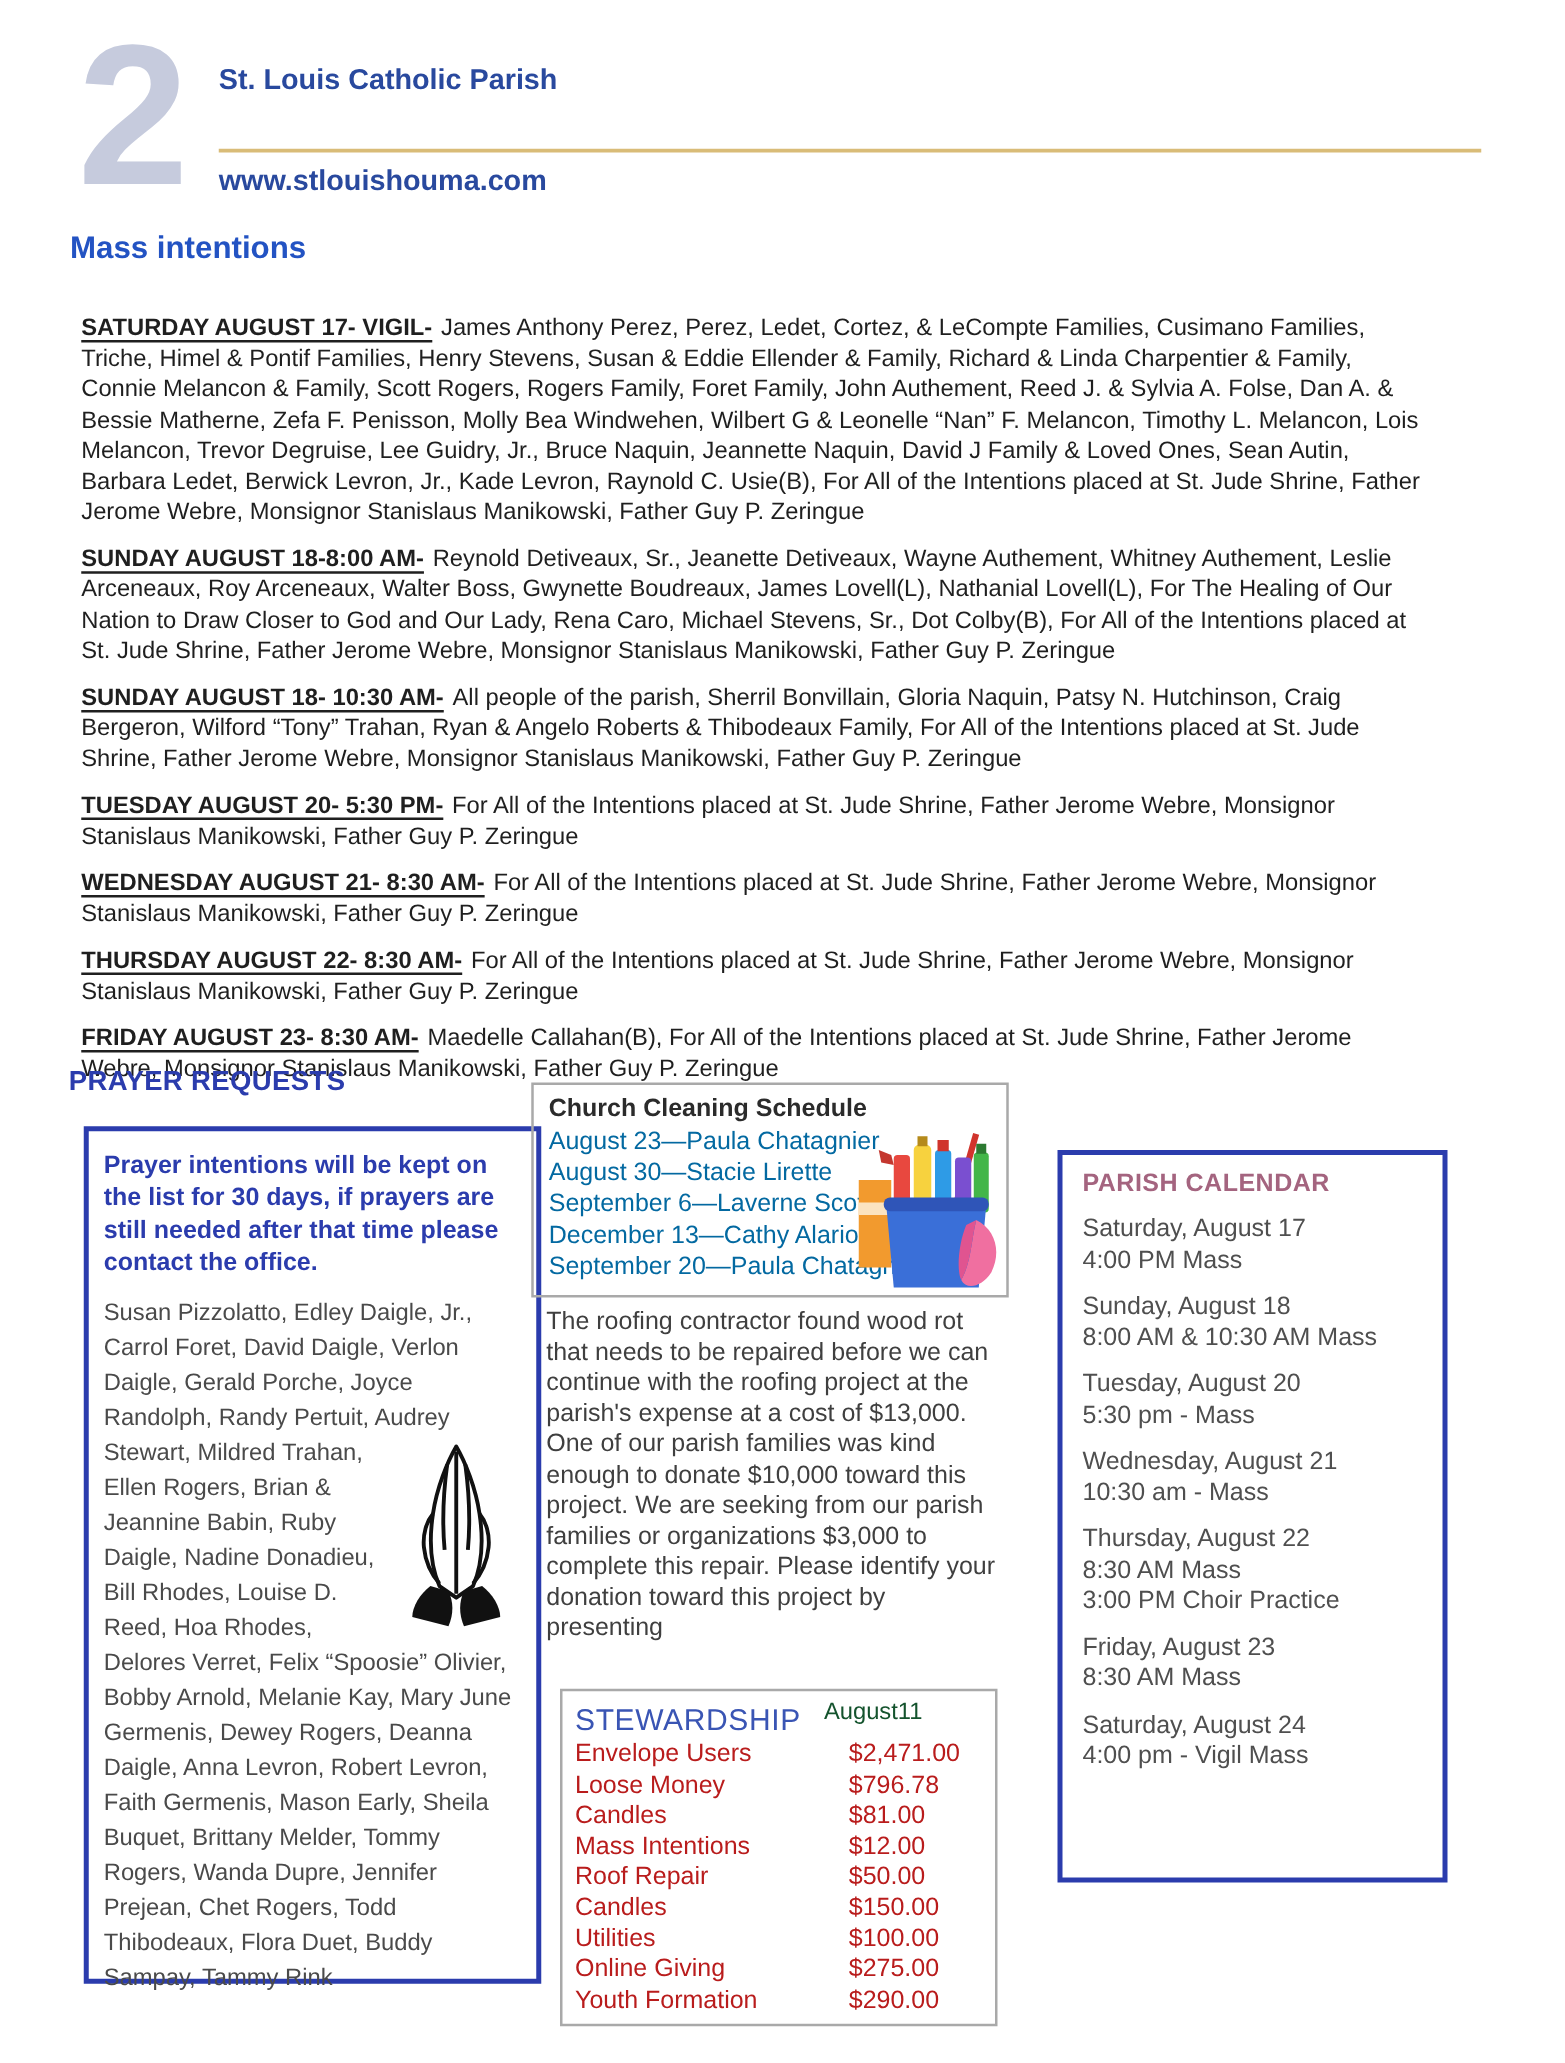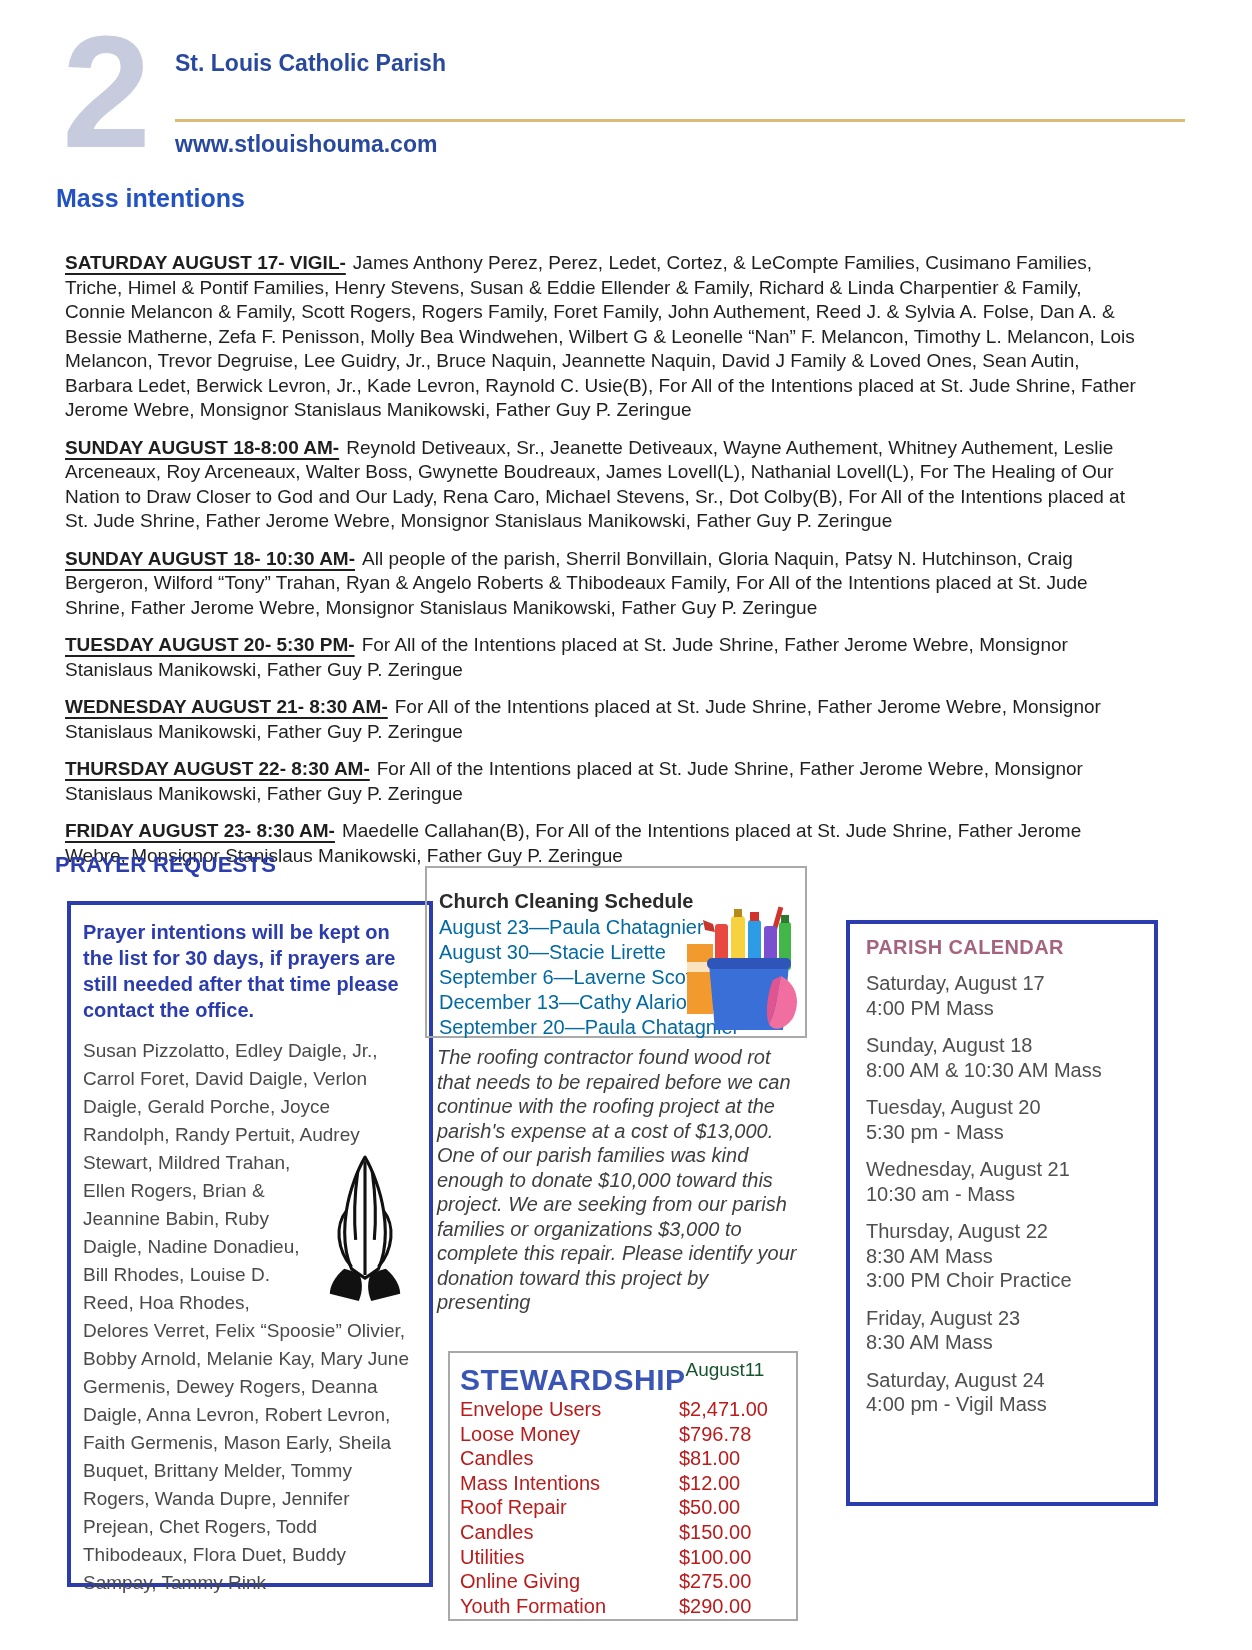--- a/index.html
+++ b/index.html
@@ -28,34 +28,34 @@
   .prayer-title { position:absolute; left:55px; top:852px; font-size:22px; font-weight:bold;
                   color:var(--deep_blue); letter-spacing:0.3px; }
   .prayer-box { position:absolute; left:55px; top:901px; width:366px; height:686px;
                 border:4px solid var(--deep_blue); box-sizing:border-box; padding:14px 12px;margin-left:12px; }
   .prayer-notice { color:var(--deep_blue); font-weight:bold; font-size:20px; line-height:26px; margin:0 0 14px 0; }
   .prayer-names { color:#4a4a4a; font-size:19px; line-height:28px; margin:0; }
   .hands-img { float:right; width:104px; height:150px; margin:4px 0 4px 6px; }
 
   
   .cleaning-box { position:absolute; left:425px; top:866px; width:382px; height:172px;
-                  border:2px solid #a9a9a9; box-sizing:border-box; padding:22px 0 0 12px; }
+                  border:2px solid #a9a9a9; box-sizing:border-box; padding:8px 0 0 12px; }
   .cleaning-title { font-weight:bold; font-size:20px; color:#2b2b2b; margin:0 0 2px 0; }
   .cleaning-line { font-size:20px; color:#0369a1; line-height:25px; white-space:nowrap; }
   .supplies-img { position:absolute; right:2px; bottom:2px; width:118px; height:128px; }
 
   
   .roof-text { position:absolute; left:437px; top:1045px; width:360px;
-               font-size:20px; line-height:24.5px; color:#3f3f3f;font-style:italic; }
+               font-size:20px; line-height:24.5px; color:#3f3f3f; }
 
   
   .stewardship-box { position:absolute; left:448px; top:1351px; width:350px; height:270px;
                      border:2px solid #a9a9a9; box-sizing:border-box; padding:4px 10px; }
   .st-head  { display:flex; align-items:flex-start; }
-  .st-title { flex:1; font-size:30px; font-weight:bold; color:#3A55B4; letter-spacing:0.5px; padding-top:6px; }
+  .st-title { flex:1; font-size:24px; font-weight:normal; color:#3A55B4; letter-spacing:0.5px; padding-top:6px; }
   .st-period{ font-size:19px; color:#14532d; padding:2px 48px 0 0; }
   .st-row   { display:grid; grid-template-columns:219px 1fr; font-size:20px; line-height:24.6px; color:#b91c1c; }
 
   
   .calendar-box { position:absolute; left:846px; top:920px; width:312px; height:586px;
                   border:4px solid var(--deep_blue); box-sizing:border-box; padding:12px 10px 0 16px; }
   .cal-title { font-size:20px; font-weight:bold; color:var(--mauve); letter-spacing:0.4px; margin:0 0 12px 0; }
   .cal-event { margin-bottom:13px; }
   .cal-date, .cal-time { font-size:20px; line-height:24.5px; color:#4f4f4f; }
 </style>

